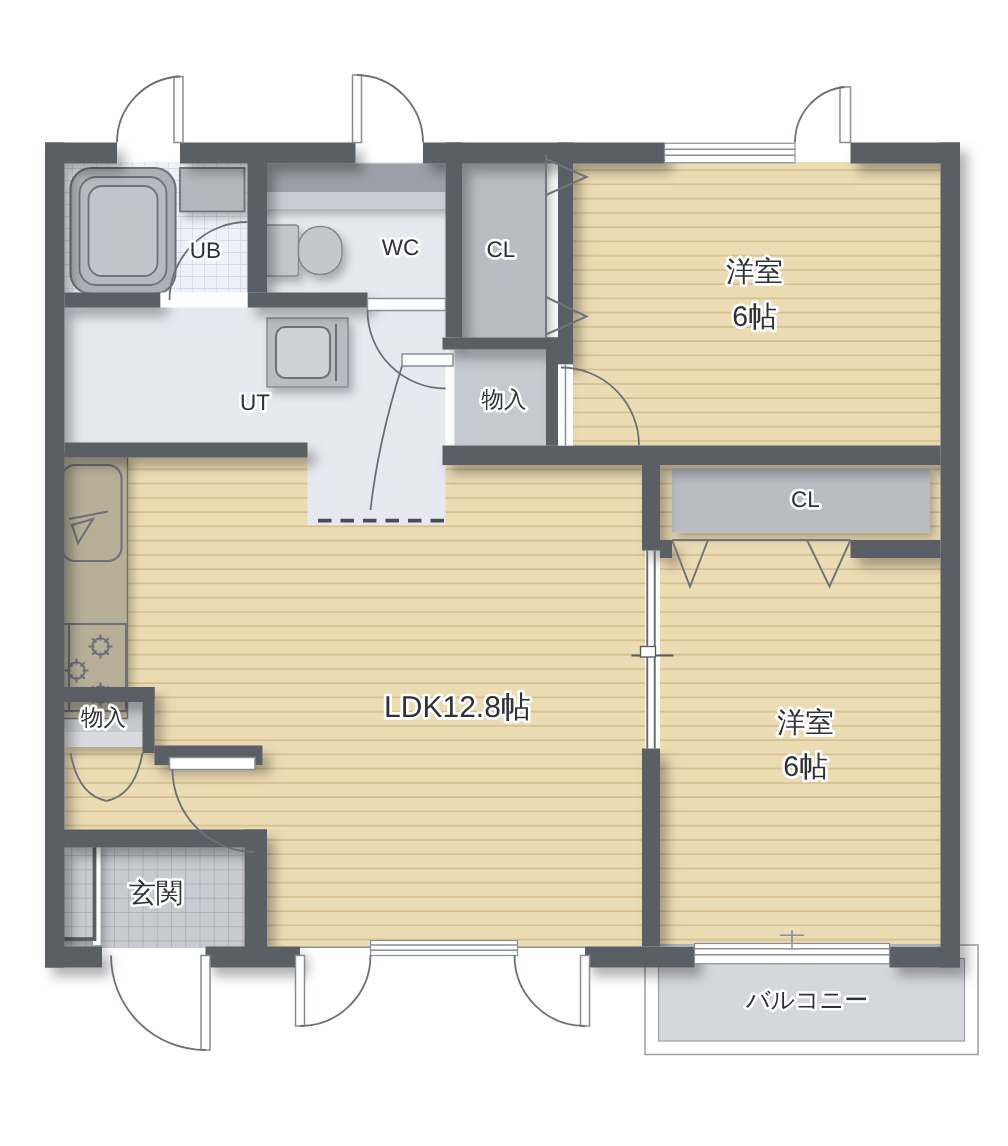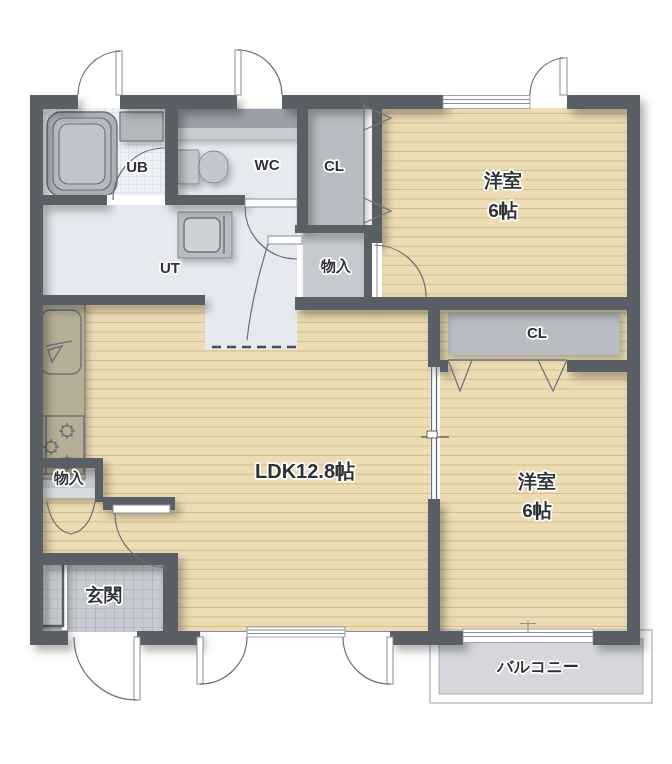--- a/index.html
+++ b/index.html
@@ -2,21 +2,21 @@
 <html style="--wall: #5a5f66; --wood: #ecdcb4; --wood-line: #d0b787; --ut: #e7e9f1; --ubtile: #eef1f7; --closet: #b9bdc3; --storage: #c6c9cf; --gtile: #c8cbd1; --balcony: #d5d7db; --counter: #b6ae97; --ink: #2e3135;"><head>
 <meta charset="utf-8">
 <style>
   :root{
     --wall:#5a5f66; --wood:#ecdcb4; --wood-line:#d0b787; --ut:#e7e9f1;
     --ubtile:#eef1f7; --closet:#b9bdc3; --storage:#c6c9cf; --gtile:#c8cbd1;
     --balcony:#d5d7db; --counter:#b6ae97; --ink:#2e3135;
   }
   html,body{margin:0;padding:0;background:#fff;}
   .stage{position:relative;width:672px;height:764px;background:#fff;overflow:hidden;
-         font-family:"Liberation Sans","DejaVu Sans",sans-serif;font-weight:bold;}
+         font-family:"Liberation Sans","DejaVu Sans",sans-serif;}
   svg{position:absolute;left:0;top:0;}
   .wall{fill:var(--wall);}
   .woodbase{fill:var(--wood);}
   .woodline{stroke:var(--wood-line);stroke-width:1.2;opacity:.8;}
   .ubbase{fill:var(--ubtile);}
   .ubline{stroke:#ccd5e3;stroke-width:.9;fill:none;}
   .gbase{fill:var(--gtile);}
   .gline{stroke:#a7abb2;stroke-width:1;fill:none;}
   .utfloor{fill:var(--ut);}
   .closet{fill:var(--closet);}

